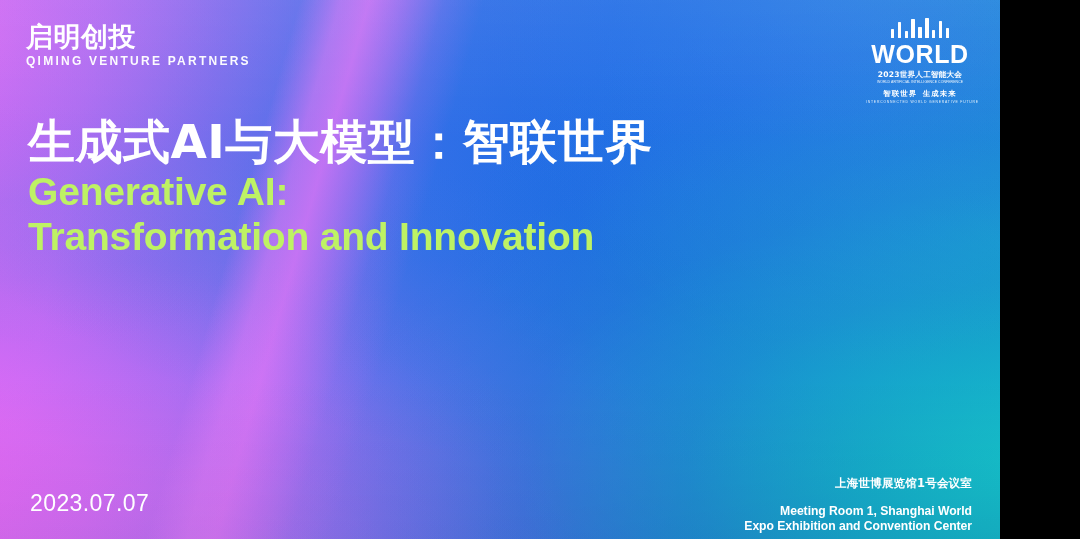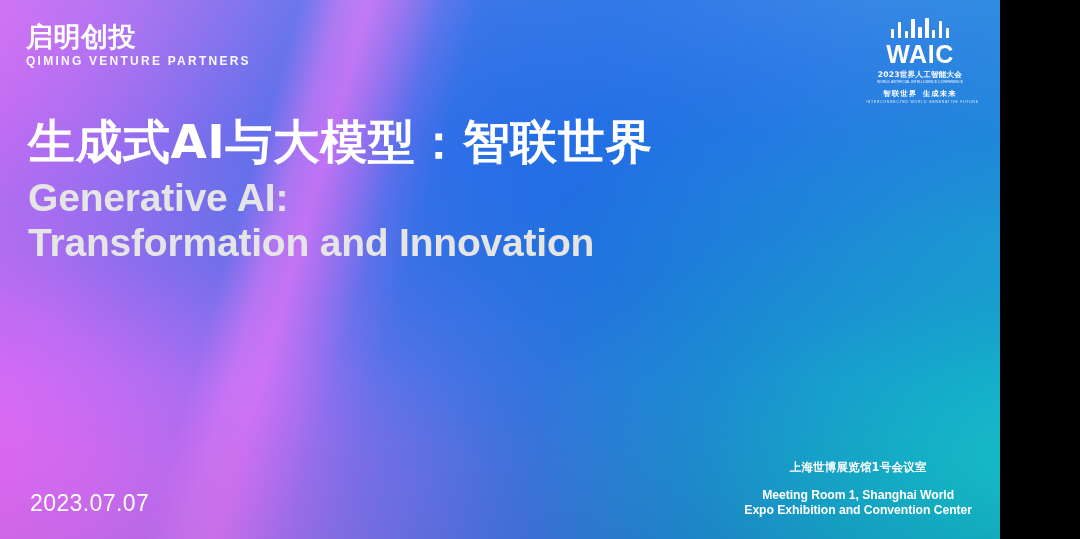--- a/index.html
+++ b/index.html
@@ -245,24 +245,23 @@
   .title-cn {
     font-size: 47px;
     font-weight: bold;
     color: #ffffff;
     letter-spacing: 0.5px;
     line-height: 1.12;
     white-space: nowrap;
     font-family: "DejaVu Sans", "Liberation Sans", sans-serif;
   }
   .title-en {
-    margin-top: 6px;
     font-size: 39px;
     font-weight: bold;
-    color: #e5e5e5;
+    color: #bef264;
     line-height: 1.16;
     letter-spacing: -0.2px;
     font-family: "Liberation Sans", sans-serif;
   }
   .title-en span { display: block; white-space: nowrap; }
 
   
   .event-date {
     position: absolute;
     left: 30px;
@@ -271,22 +270,22 @@
     color: #ffffff;
     letter-spacing: 0.4px;
     font-family: "Liberation Sans", sans-serif;
     white-space: nowrap;
   }
 
   
   .venue {
     position: absolute;
     right: 28px;
-    bottom: 20px;
-    text-align: center;
+    bottom: 4px;
+    text-align: right;
     color: #ffffff;
   }
   .venue-cn {
     font-size: 11.5px;
     font-weight: bold;
     letter-spacing: 0.2px;
     line-height: 1.4;
     white-space: nowrap;
     font-family: "DejaVu Sans", sans-serif;
   }
@@ -329,21 +328,21 @@
           <i style="height: 9px;"></i>
           <i style="height: 16px;"></i>
           <i style="height: 7px;"></i>
           <i style="height: 19px;"></i>
           <i style="height: 11px;"></i>
           <i style="height: 20px;"></i>
           <i style="height: 8px;"></i>
           <i style="height: 17px;"></i>
           <i style="height: 10px;"></i>
         </div>
-      <div class="waic-word">WAIC</div>
+      <div class="waic-word">WORLD</div>
       <div class="waic-sub1">2023世界人工智能大会</div>
       <div class="waic-sub2">WORLD ARTIFICIAL INTELLIGENCE CONFERENCE</div>
       <div class="waic-sub3">智联世界 生成未来</div>
       <div class="waic-sub4">INTERCONNECTED WORLD GENERATIVE FUTURE</div>
     </div>
 
     <div class="title-block">
       <div class="title-cn">生成式AI与大模型：智联世界</div>
       <div class="title-en">
         <span>Generative AI:</span>

